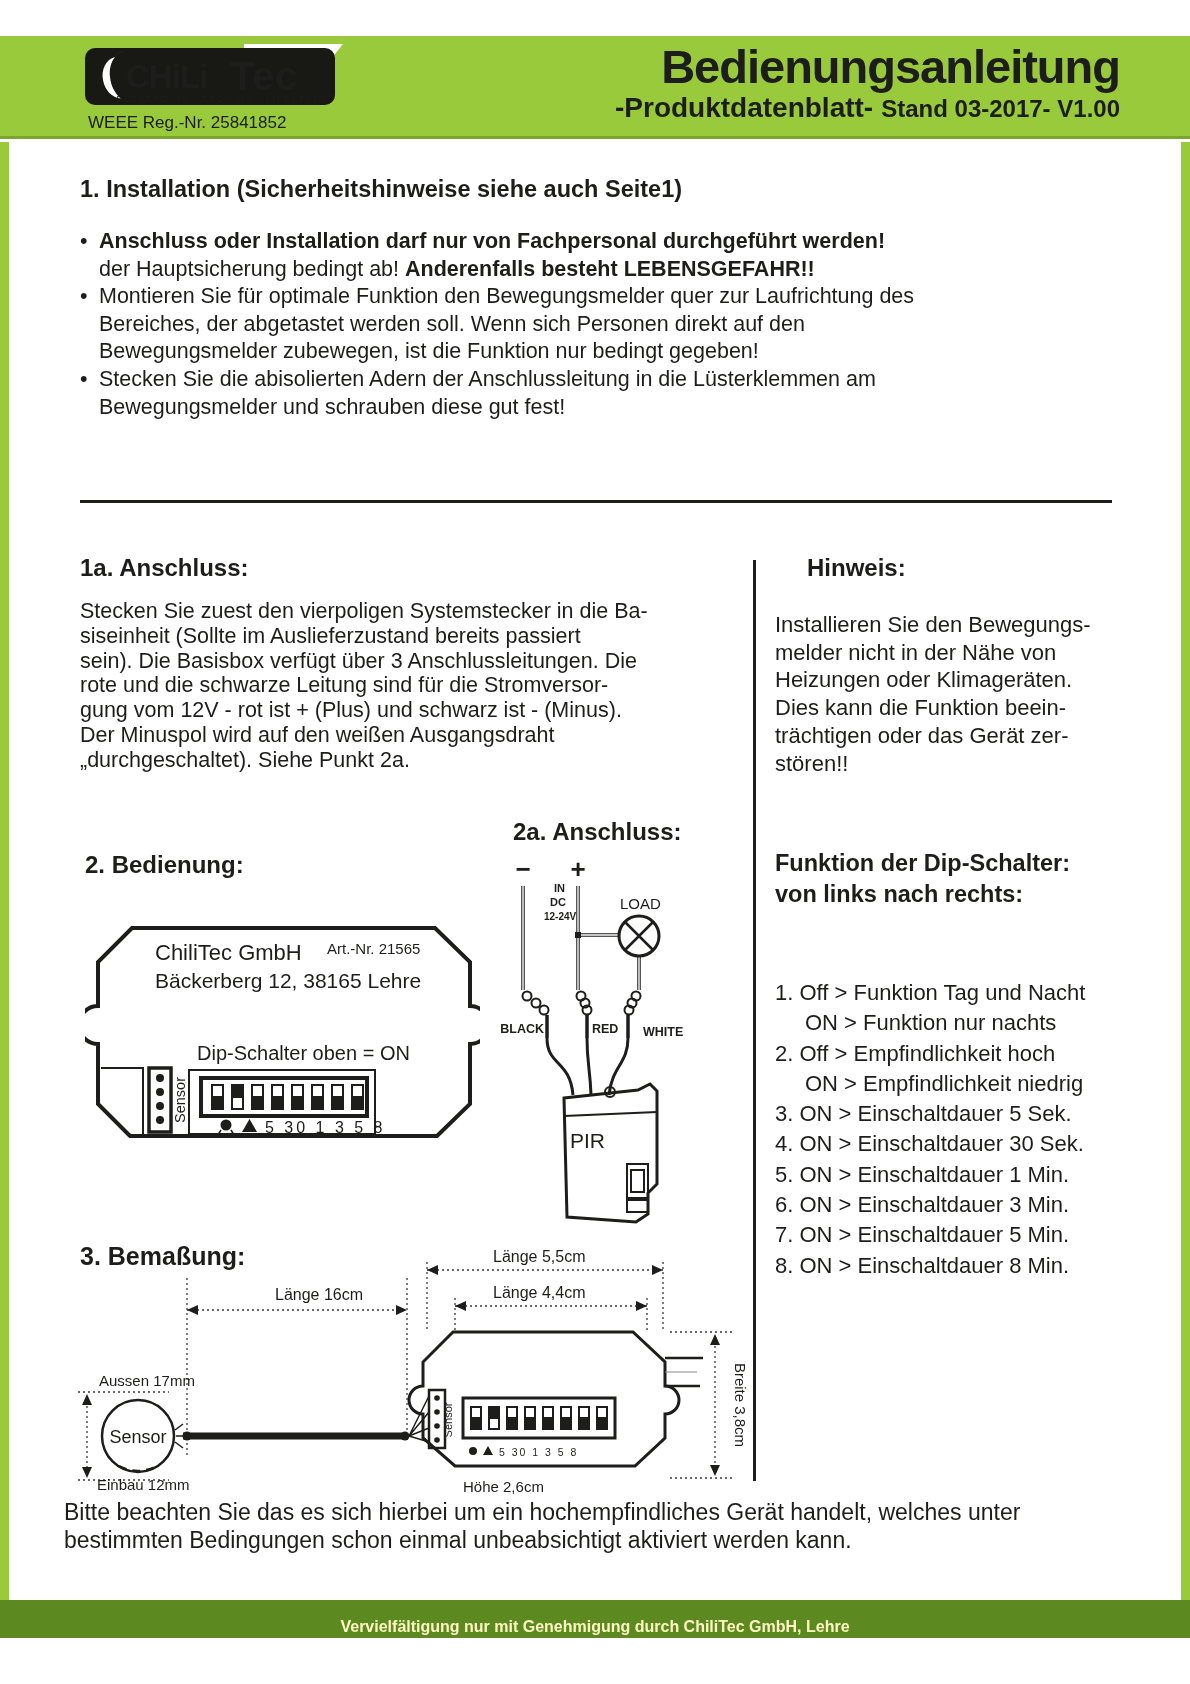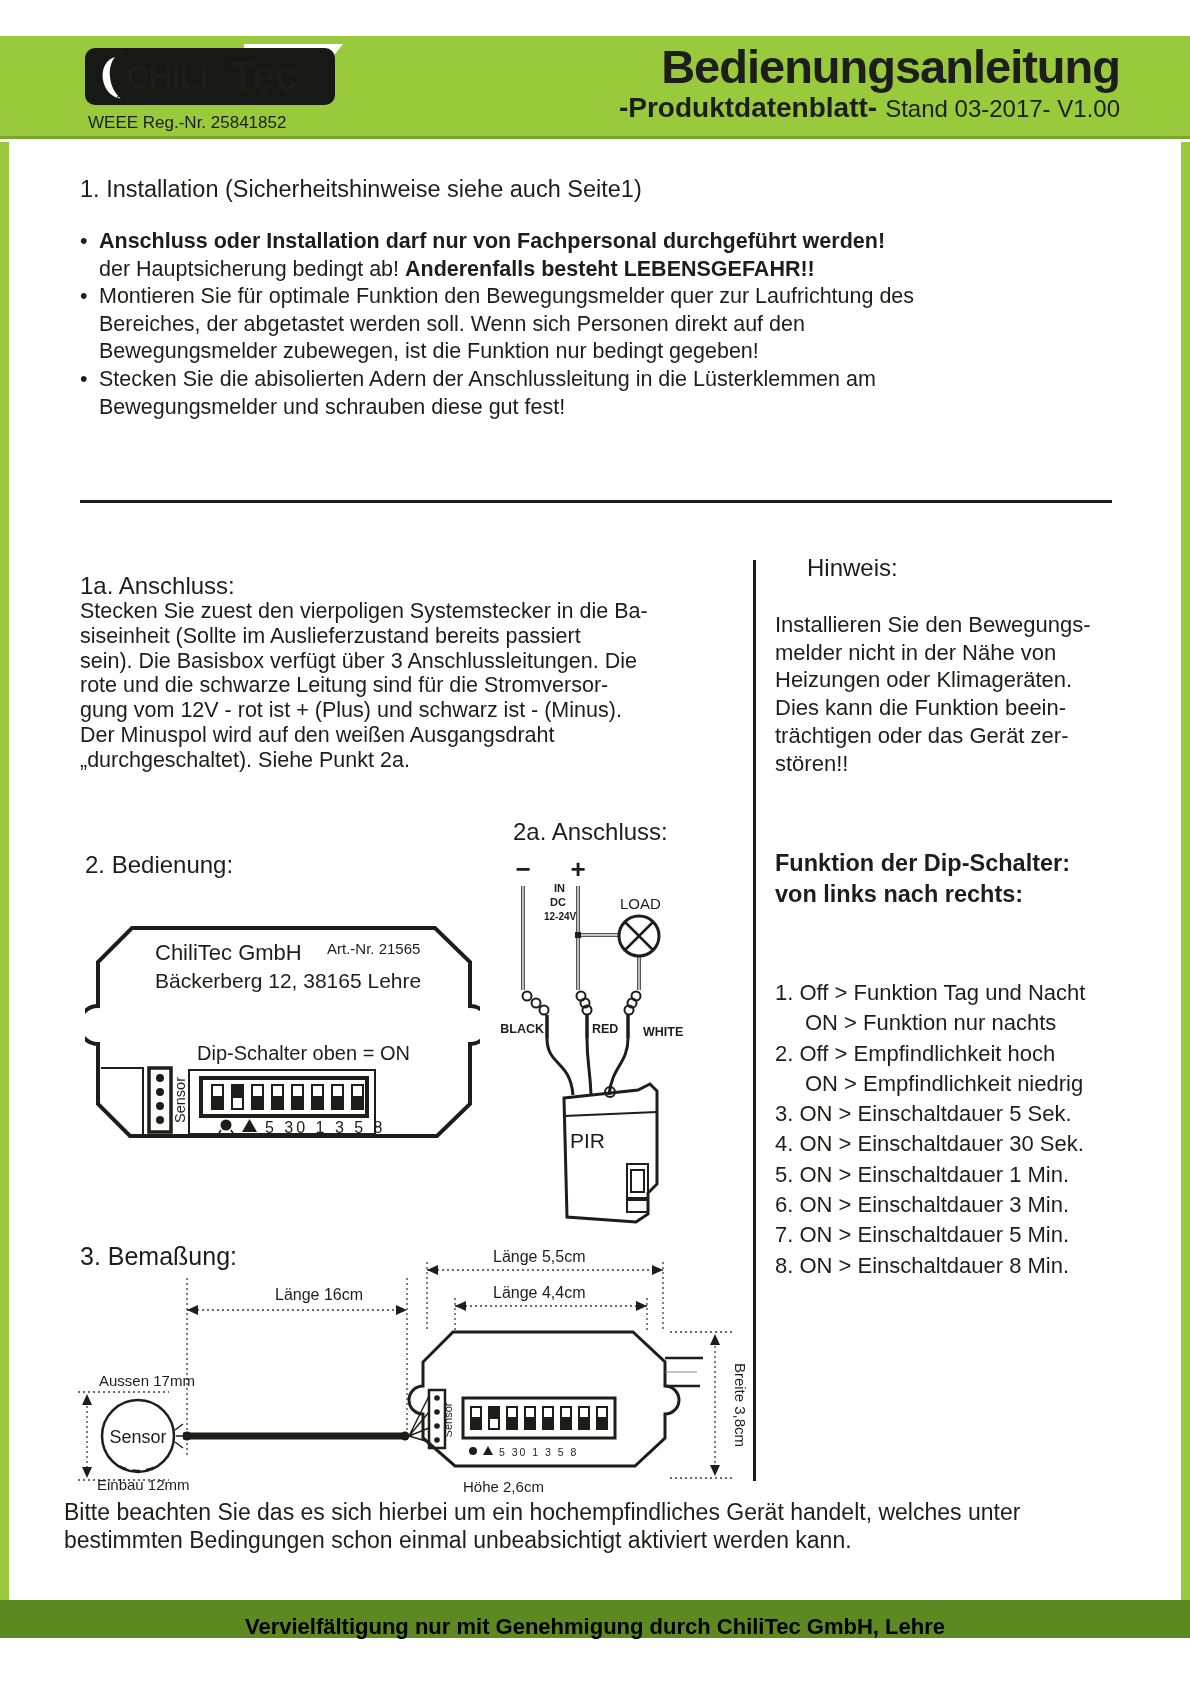--- a/index.html
+++ b/index.html
@@ -14,55 +14,55 @@
   svg text{font-family:"Liberation Sans",sans-serif;fill:var(--ink);}
 
   
   .hdr{position:absolute;top:36px;left:0;width:100%;height:103px;background:var(--brand_green);border-bottom:3px solid var(--band_border);}
   .logo{position:absolute;left:84px;top:8px;width:260px;height:66px;}
   .weee{position:absolute;left:88px;top:77px;font-size:17px;}
   .titles{position:absolute;right:70px;top:2px;text-align:right;}
   .title{font-size:47px;font-weight:bold;letter-spacing:-1px;line-height:58px;}
   .subrow{display:flex;justify-content:flex-end;align-items:baseline;gap:8px;margin-top:-4px;}
   .subtitle{font-size:28px;font-weight:bold;}
-  .version{font-size:24px;font-weight:normal;}
+  .version{font-size:24px;font-weight:bold;}
 
   .side{position:absolute;top:142px;height:1458px;width:9px;background:var(--brand_green);}
   .side.l{left:0;} .side.r{right:0;}
 
   
-  .h-sec{position:absolute;font-weight:normal;text-align:center;}
+  .h-sec{position:absolute;font-weight:bold;text-align:center;}
   .h1a{left:80px;top:176px;font-size:23.5px;}
   .bullets{position:absolute;left:80px;top:228px;width:1040px;font-size:21.5px;line-height:27.6px;}
   .bl{white-space:nowrap;}
   .bl .mark{display:inline-block;width:19px;}
   .bl.cont{padding-left:19px;}
   .b{font-weight:bold;}
 
   .rule{position:absolute;left:80px;top:500px;width:1032px;height:3px;background:var(--ink);}
   .vdiv{position:absolute;left:753px;top:560px;width:3px;height:921px;background:var(--ink);}
 
-  .h1asec{left:80px;top:554px;font-size:24px;margin-top:18px;}
+  .h1asec{left:80px;top:554px;font-size:24px;}
   .p1a{position:absolute;left:80px;top:599px;font-size:21.5px;line-height:24.8px;white-space:nowrap;}
   .hhin{left:807px;top:554px;font-size:24px;}
   .phin{position:absolute;left:775px;top:611px;font-size:22px;line-height:27.7px;white-space:nowrap;}
 
   .h2a{left:513px;top:818px;font-size:24px;}
   .h2{left:85px;top:851px;font-size:24px;}
   .hdip{position:absolute;left:775px;top:848px;font-size:23.5px;font-weight:bold;line-height:31px;}
   .diplist{position:absolute;left:775px;top:930px;font-size:22px;line-height:30.3px;white-space:nowrap;margin-top:48px;}
   .diplist .ind{padding-left:30px;}
 
   .h3{left:80px;top:1242px;font-size:25px;}
 
   .note{position:absolute;left:64px;top:1498px;font-size:23px;line-height:28px;white-space:nowrap;}
 
   .footer{position:absolute;left:0;top:1600px;width:100%;height:38px;background:var(--footer_green);
           display:flex;align-items:center;justify-content:center;}
-  .footer span{color:#000000;font-weight:bold;font-size:22px;margin-top:16px;}
+  .footer span{color:#fef9c3;font-weight:bold;font-size:16px;margin-top:16px;}
 
   .absvg{position:absolute;}
 
   .ln{stroke:var(--ink);fill:none;} .w4{stroke-width:4px;} .w35{stroke-width:3.5px;} .w3{stroke-width:3px;}
   .w25{stroke-width:2.5px;} .w2{stroke-width:2px;} .w15{stroke-width:1.5px;}
   .wl{stroke:#fff;stroke-width:1.4px;fill:none;}
   .fillb{fill:var(--ink);stroke:none;}
   .dotted{stroke:#3a3a3a;stroke-width:1.3px;fill:none;stroke-dasharray:2 3;}
   .thin{stroke:#8a8a8a;stroke-width:1px;}
 </style>

